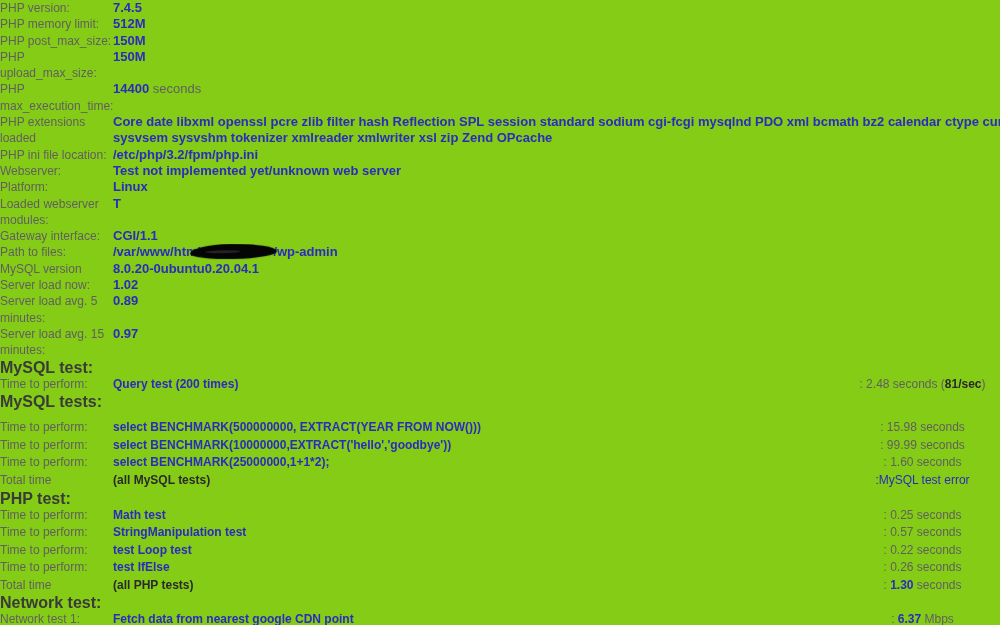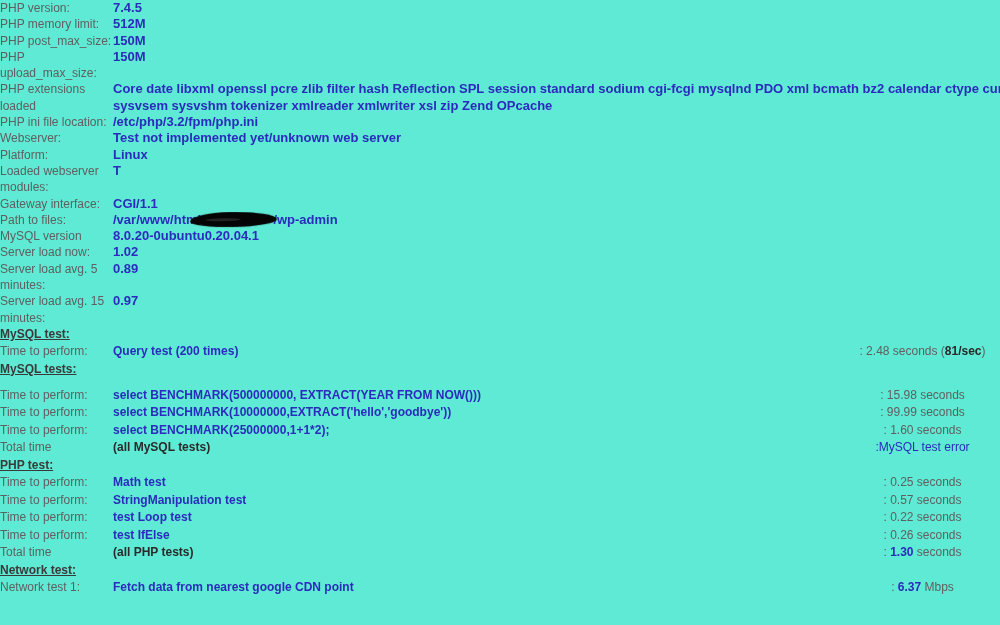--- a/index.html
+++ b/index.html
@@ -13,21 +13,21 @@
     background: #f1f1f1;
     font-family: "Liberation Sans", sans-serif;
     font-size: 12px;
     color: #555555;
     overflow: hidden;
   }
   .page {
     position: relative;
     width: 1000px;
     height: 625px;
-    background: #5eead4;
+    background: #84cc16;
     overflow: hidden;
   }
 
   
   .info-table {
     width: 1000px;
     border-collapse: collapse;
     table-layout: fixed;
   }
   .info-table td {
@@ -55,23 +55,22 @@
   }
   .value .plain {
     color: #606060;
     font-weight: normal;
   }
 
   
   .section-head {
     color: #3a3a3a;
     font-weight: bold;
-    font-size: 12px;
+    font-size: 16px;
     line-height: 17px;
-    text-decoration: underline;
   }
 
   
   .test-name {
     color: #2b2bbd;
     font-weight: bold;
     font-size: 12px;
     line-height: 17.6px;
     white-space: nowrap;
   }
@@ -160,20 +159,24 @@
       <tr>
         <td class="label">PHP post_max_size:</td>
         <td class="value">150M</td>
       </tr>
 
       <tr>
         <td class="label">PHP upload_max_size:</td>
         <td class="value">150M</td>
       </tr>
 
+      <tr>
+        <td class="label">PHP max_execution_time:</td>
+        <td class="value"><span>14400</span><span class="plain"> seconds</span></td>
+      </tr>
 
       <tr>
         <td class="label">PHP extensions loaded</td>
         <td class="value">
             <div>Core date libxml openssl pcre zlib filter hash Reflection SPL session standard sodium cgi-fcgi mysqlnd PDO xml bcmath bz2 calendar ctype curl dom mbstring FFI fileinfo ftp gd ge</div>
             <div>sysvsem sysvshm tokenizer xmlreader xmlwriter xsl zip Zend OPcache</div>
           </td>
       </tr>
 
       <tr>

